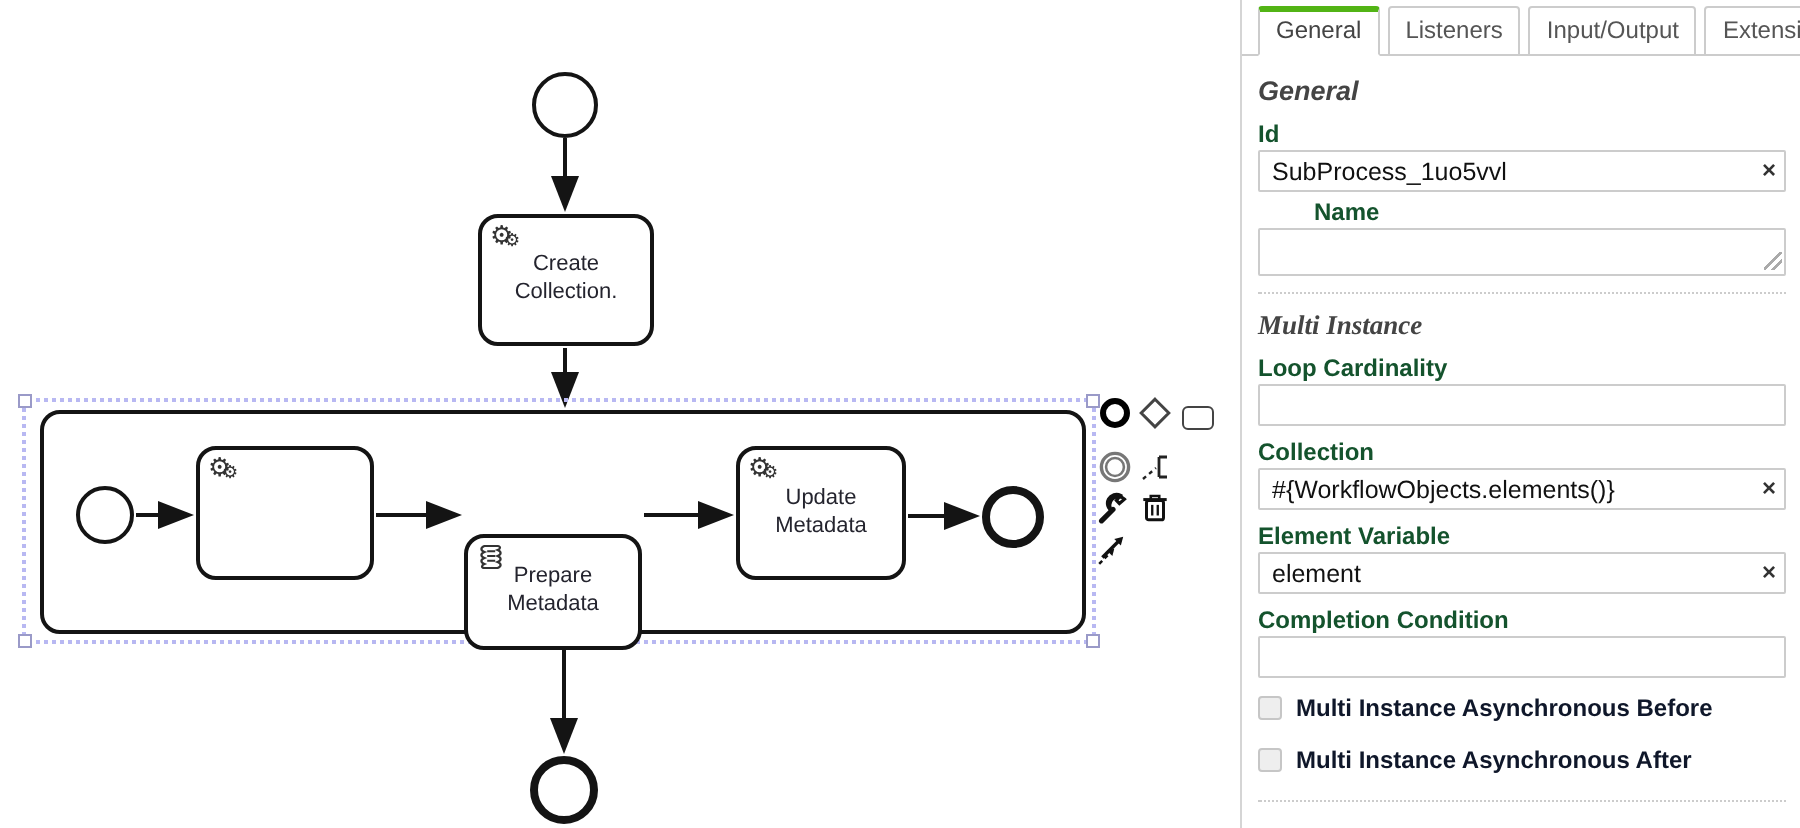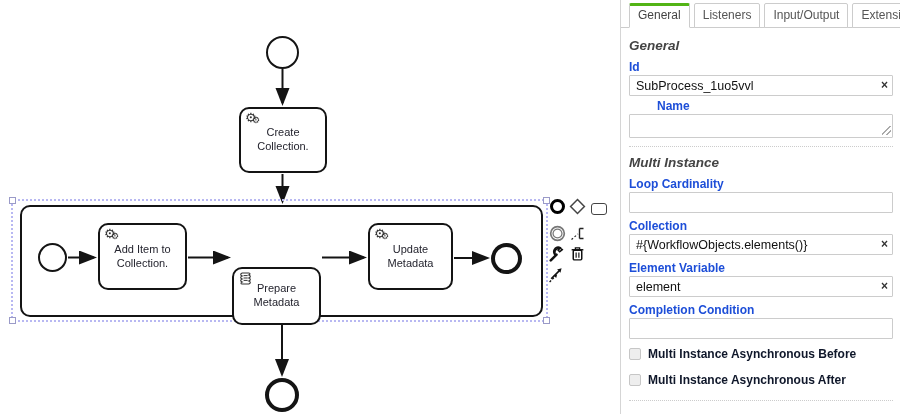--- a/index.html
+++ b/index.html
@@ -42,21 +42,21 @@
            border-left:1px solid #d5d5d5; }
   .tabbar { position:absolute; left:0; top:3px; width:280px; height:25px; padding-left:8px;
             border-bottom:1px solid #ccc; display:flex; align-items:flex-end; }
   .tab { font-size:12px; color:#555; background:#fff; border:1px solid #ccc; border-bottom:none;
          border-radius:2px 2px 0 0; padding:4px 8px 5px; margin-right:4px; position:relative; top:1px;
          cursor:pointer; border-bottom:1px solid #ccc; }
   .tab.active { border-top:3px solid #52b415; padding-top:2px; border-bottom:1px solid #fff; color:#444; }
 
   .pcontent { position:absolute; left:8px; top:28px; width:264px; }
   .group-title { margin-top:10px; height:16px; font-size:13.5px; font-weight:bold; font-style:italic; color:#444; }
-  .field-label { display:block; margin-top:6px; height:14px; font-size:12px; font-weight:bold; color:#1d4ed8; }
+  .field-label { display:block; margin-top:6px; height:14px; font-size:12px; font-weight:bold; color:#14532d; }
   .iwrap { position:relative; margin-top:1px; height:21px; }
   .iwrap input { width:100%; height:21px; border:1px solid #ccc; border-radius:1px; font-family:inherit;
                  font-size:12.5px; color:#111; padding:1px 36px 1px 6px; outline:none; background:#fff; }
   .clear-x { position:absolute; right:5px; top:2px; font-size:12px; font-weight:bold; color:#333; cursor:pointer; line-height:16px; }
   .tawrap { position:relative; margin-top:1px; height:24px; }
   .tawrap textarea { width:100%; height:24px; border:1px solid #ccc; border-radius:1px; resize:none;
                      font-family:inherit; font-size:12.5px; color:#111; padding:2px 6px; outline:none; }
   .grip { position:absolute; right:2px; bottom:3px; width:9px; height:9px;
           background:
             linear-gradient(135deg, transparent 44%, #aaa 44%, #aaa 54%, transparent 54%,
@@ -113,21 +113,20 @@
         <i></i>
       </div>
 
     <div class="event start" style="left:38px; top:243px; width:29px; height:29px;"></div>
 
     <div class="bpmn-task" style="left:98px; top:223px; width:89px; height:67px;">
       <span class="task-icon">
         <span class="gear1">⚙</span>
         <span class="gear2">⚙</span>
       </span>
-      <span class="task-label">Add Item to Collection.</span>
     </div>
 
     <div class="bpmn-task" style="left:232px; top:223px; width:89px; height:58px;margin-top:44px;">
       <span class="task-icon">
         <svg width="15" height="15" viewBox="0 0 15 15">
           <path d="M4.2,2 C2.2,2.8 2.2,4.2 4.2,5 C2.2,5.8 2.2,7.2 4.2,8 C2.2,8.8 2.2,10.2 4.2,11 C2.6,11.7 2.6,12.8 4.2,13 L10.8,13 C12.8,12.2 12.8,10.8 10.8,10 C12.8,9.2 12.8,7.8 10.8,7 C12.8,6.2 12.8,4.8 10.8,4 C12.4,3.3 12.4,2.2 10.8,2 Z" fill="none" stroke="#333" stroke-width="1.1"></path>
           <path d="M5.6,4.6 L9.6,4.6 M5.6,7 L9.6,7 M5.6,9.4 L9.6,9.4" stroke="#333" stroke-width="1"></path>
         </svg>
       </span>
       <span class="task-label">Prepare Metadata</span>
@@ -213,21 +212,21 @@
       </div>
 
       <label class="field-label" style="margin-top:3px;margin-left:28px;">Name</label>
       <div class="tawrap">
         <textarea value="" style=""></textarea>
         <span class="grip"></span>
       </div>
 
       <div class="divider"></div>
 
-      <div class="group-title" style="margin-top:8px;">Multi Instance</div>
+      <div class="group-title" style="margin-top:8px;font-family:Liberation Serif, serif;">Multi Instance</div>
 
       <label class="field-label">Loop Cardinality</label>
       <div class="iwrap">
         <input type="text" value="" style="">
       </div>
 
       <label class="field-label">Collection</label>
       <div class="iwrap">
         <input type="text" value="#{WorkflowObjects.elements()}" style="">
         <span class="clear-x">×</span>

